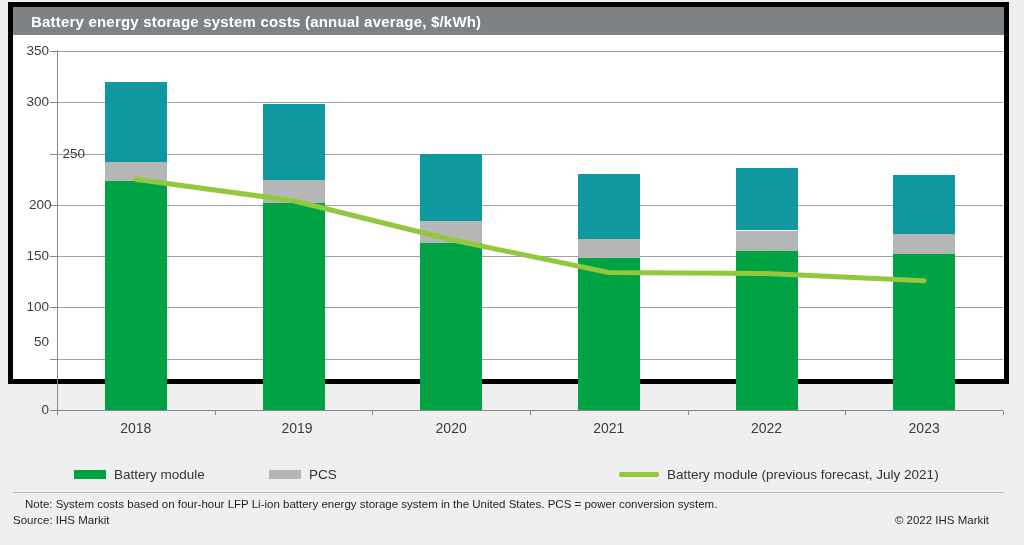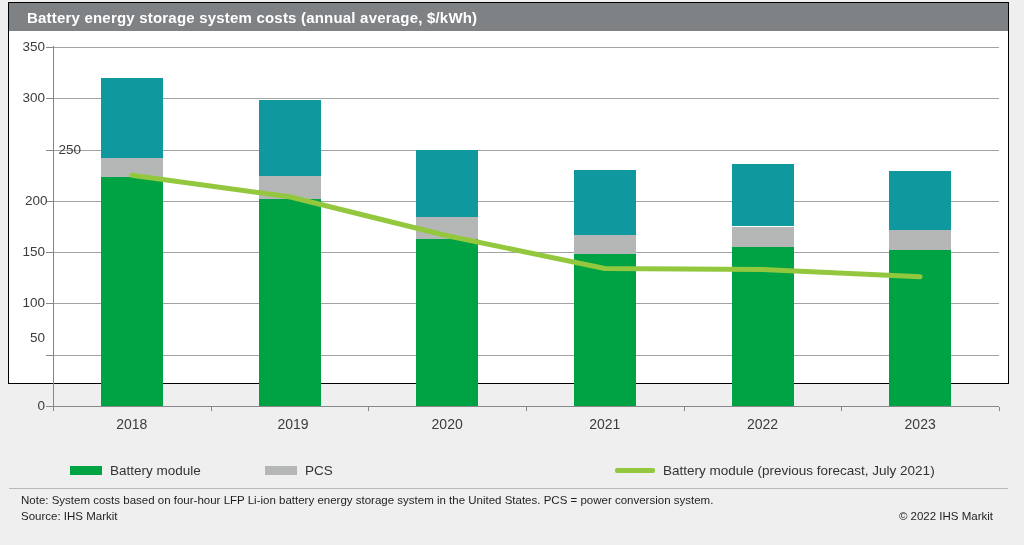--- a/index.html
+++ b/index.html
@@ -1,19 +1,19 @@
 <!DOCTYPE html>
 <html><head>
 <meta charset="utf-8">
 <style>
   * { margin:0; padding:0; box-sizing:border-box; }
   html,body { width:1024px; height:545px; background:#efefef; font-family:"Liberation Sans", sans-serif; }
   .card {
     position:absolute; left:8px; top:2px; width:1001px; height:382px;
-    background:#ffffff; border:1px solid #000000;
+    background:#ffffff; border:5px solid #000000;
   }
   .title-bar {
     position:absolute; left:0; top:0; right:0; height:28px;
     display:flex; align-items:center; padding-left:18px;
   }
   .title-bar span { color:#ffffff; font-size:15px; font-weight:bold; letter-spacing:0.2px; }
   .layer { position:absolute; left:0; top:0; right:0; bottom:0; }
   .gridline { position:absolute; height:1px; }
   .yaxis-line { position:absolute; width:1px; }
   .ytick { position:absolute; height:1px; width:7px; }
@@ -30,21 +30,21 @@
   .line-svg { position:absolute; overflow:visible; }
   .legend-item { position:absolute; display:flex; align-items:center; height:18px; }
   .legend-swatch { display:inline-block; margin-right:8px; }
   .legend-label { font-size:13.5px; color:#333333; white-space:nowrap; }
   .footer-sep { position:absolute; left:0; right:0; height:1px; background:#b7b9bb; }
   .note {
     position:absolute; left:12px; top:491px; right:200px;
     font-size:11.5px; color:#1f1f1f;
   }
   .source {
-    position:absolute; left:12px; top:507px;
+    position:absolute; left:0; top:507px;
     font-size:11.5px; color:#1f1f1f;
   }
   .copyright {
     position:absolute; right:15px; top:507px;
     font-size:11.5px; color:#1f1f1f;
   }
 </style>
 </head>
 <body>
 

